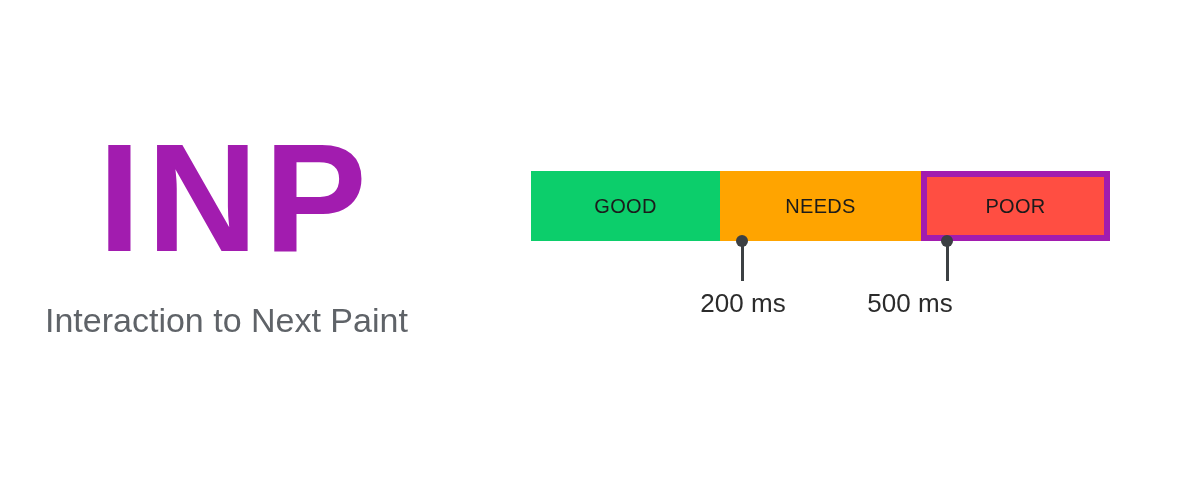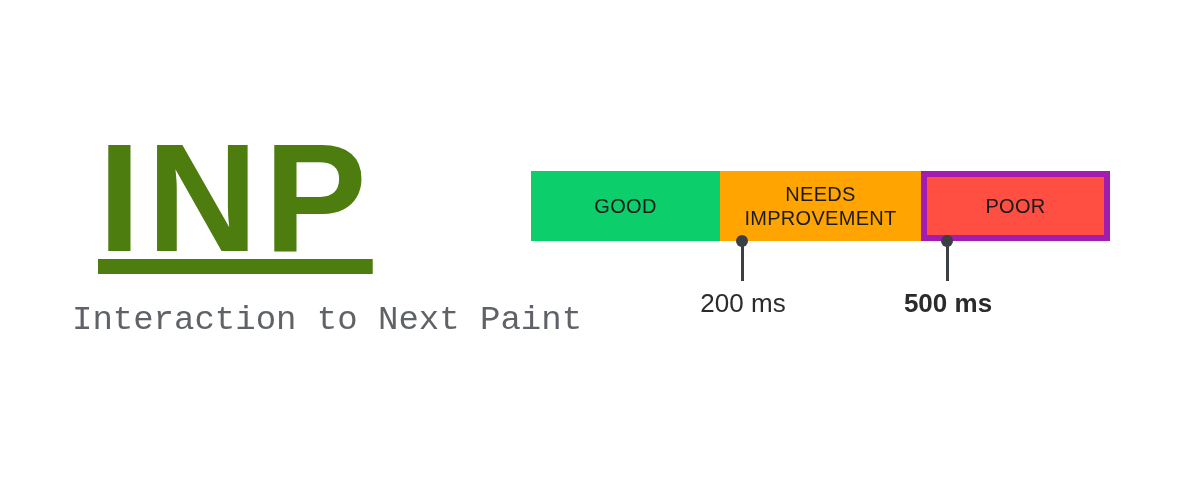--- a/index.html
+++ b/index.html
@@ -16,29 +16,28 @@
     }
     .acronym {
       position: absolute;
       left: 98px;
       top: 121px;
       font-family: "Liberation Sans", sans-serif;
       font-weight: bold;
       font-size: 154px;
       line-height: 154px;
       letter-spacing: 6px;
-      color: #4d7c0f;
+      color: #a21caf;
       white-space: nowrap;
-      text-decoration: underline;
     }
     .subtitle {
       position: absolute;
-      left: 72px;
+      left: 45px;
       top: 300px;
-      font-family: Liberation Mono, monospace;
+      font-family: Liberation Sans, sans-serif;
       font-size: 34px;
       line-height: 40px;
       color: #5f6368;
       white-space: nowrap;
     }
     .bar {
       position: absolute;
       left: 531px;
       top: 171px;
       width: 583px;
@@ -111,31 +110,30 @@
 <div class="acronym">INP</div>
 <div class="subtitle">Interaction to Next Paint</div>
 
 <div class="bar">
   <div class="segment seg-good">
     <span>GOOD</span>
   </div>
   <div class="segment seg-needs">
     <span>
       <span>NEEDS</span><br>
-      <span>IMPROVEMENT</span>
     </span>
   </div>
   <div class="segment seg-poor">
     <span>POOR</span>
   </div>
 </div>
 
 <div class="marker" style="left:735px;">
   <div class="dot"></div>
   <div class="line"></div>
 </div>
 <div class="marker-label" style="left:743px;">200 ms</div>
 
 <div class="marker" style="left:940px;">
   <div class="dot"></div>
   <div class="line"></div>
 </div>
-<div class="marker-label" style="left:948px;font-weight:bold;">500 ms</div>
+<div class="marker-label" style="left:910px;">500 ms</div>
 
 </body></html>

